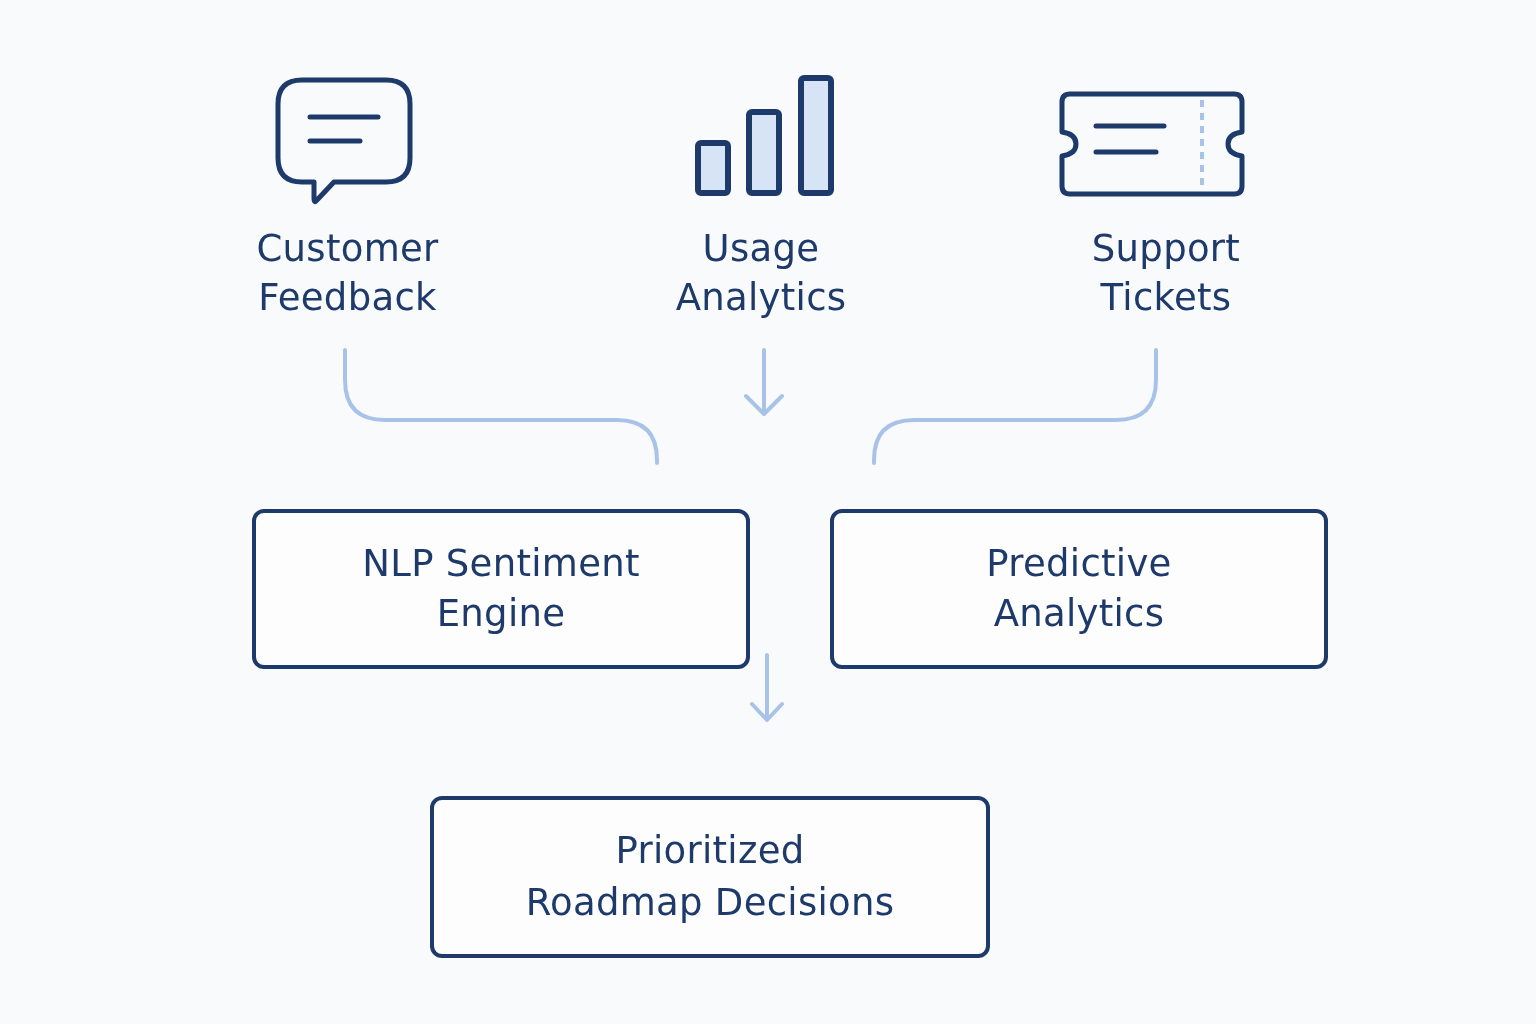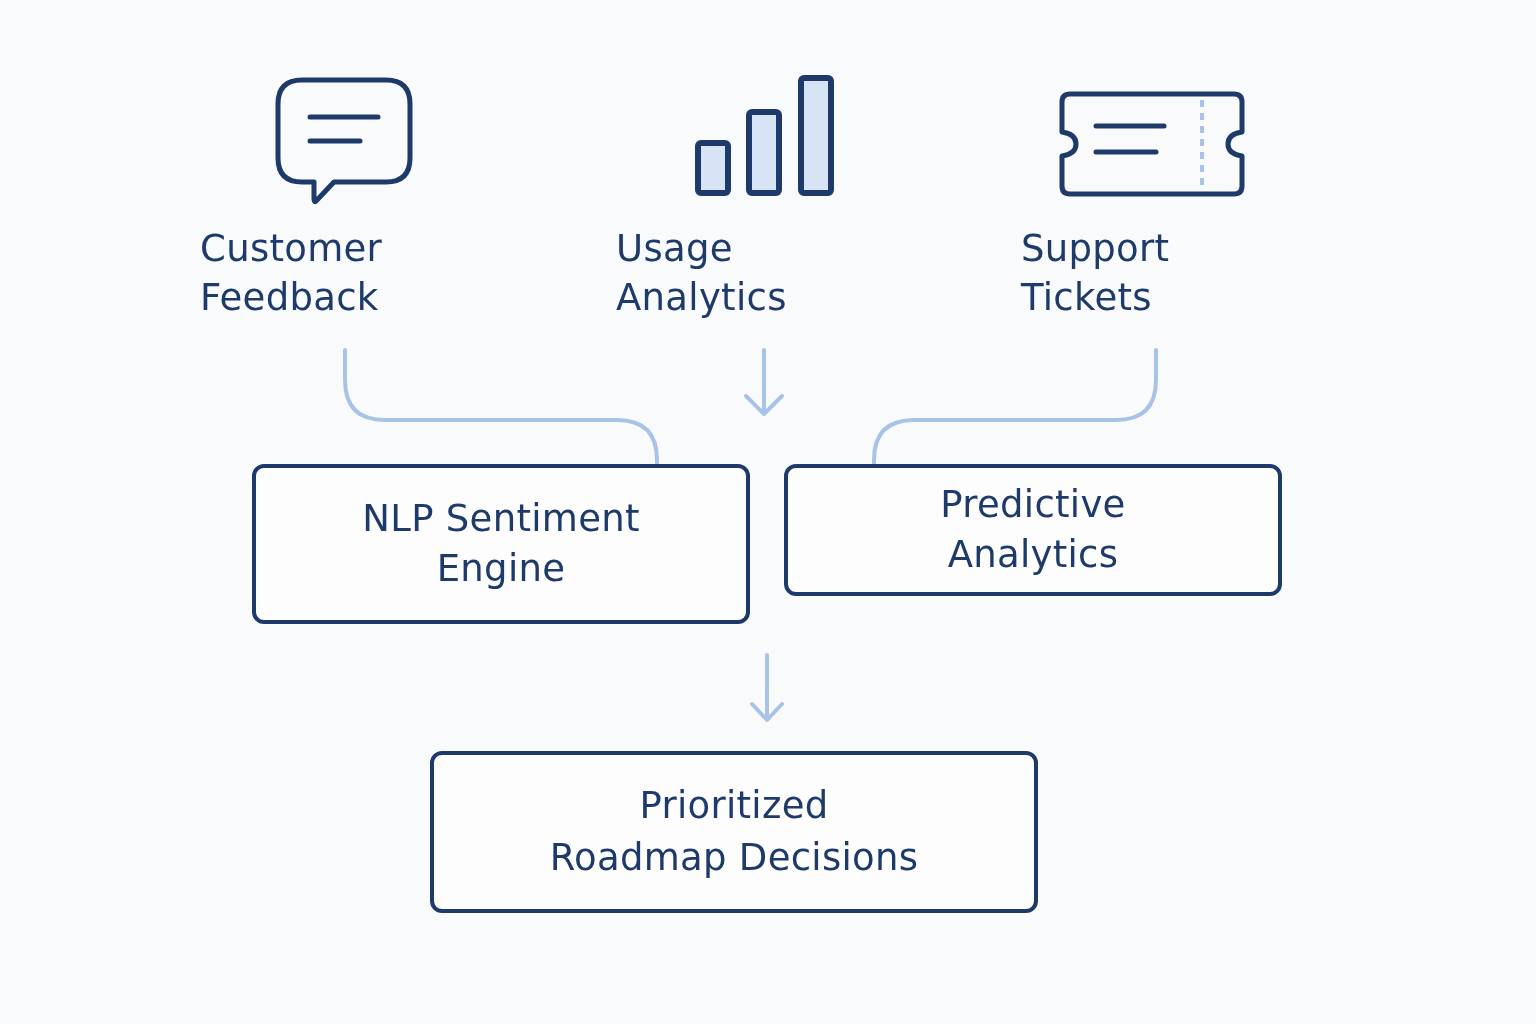--- a/index.html
+++ b/index.html
@@ -5,28 +5,28 @@
   html, body { margin: 0; padding: 0; }
   body {
     width: 1536px; height: 1024px; position: relative; overflow: hidden;
     background: #f8fafc;
     font-family: "DejaVu Sans", sans-serif;
     color: #1d3a6b;
   }
   svg.connectors { position: absolute; left: 0; top: 0; }
   .icon { position: absolute; }
   .label {
-    position: absolute; 
+    position: absolute; text-align: center;
     font-size: 37px; line-height: 49px; color: #1d3a6b;
     white-space: pre-line; letter-spacing: 0.3px;
   }
   .box {
     position: absolute; box-sizing: border-box;
     border: 4px solid #1d3a6b; border-radius: 12px; background: #fdfdfe;
-    display: flex; align-items: center; justify-content: center;
+    display: flex; align-items: center; justify-content: center; margin-top: 45px;
   }
   .box-text {
     text-align: center; font-size: 37px; line-height: 50px; color: #1d3a6b;
     white-space: pre-line; letter-spacing: 0.3px;
   }
 </style>
 </head>
 <body>
 
 <svg class="connectors" width="1536" height="1024">
@@ -62,21 +62,21 @@
   <line x1="40" y1="62" x2="100" y2="62" stroke="#1d3a6b" stroke-width="5" stroke-linecap="round"></line>
   <line x1="146" y1="10" x2="146" y2="100" stroke="#a9c3e8" stroke-width="4" stroke-dasharray="7 6"></line>
 </svg>
 <div class="label" style="left:1021px;top:224px;width:290px">Support
 Tickets</div>
 
 <div class="box" style="left:252px;top:464px;width:498px;height:160px">
   <div class="box-text">NLP Sentiment
 Engine</div>
 </div>
-<div class="box" style="left:784px;top:464px;width:498px;height:132px">
+<div class="box" style="left:830px;top:464px;width:498px;height:160px">
   <div class="box-text">Predictive
 Analytics</div>
 </div>
 
-<div class="box" style="left:430px;top:751px;width:608px;height:162px">
+<div class="box" style="left:430px;top:751px;width:560px;height:162px">
   <div class="box-text" style="line-height:52px">Prioritized
 Roadmap Decisions</div>
 </div>
 
 </body></html>

